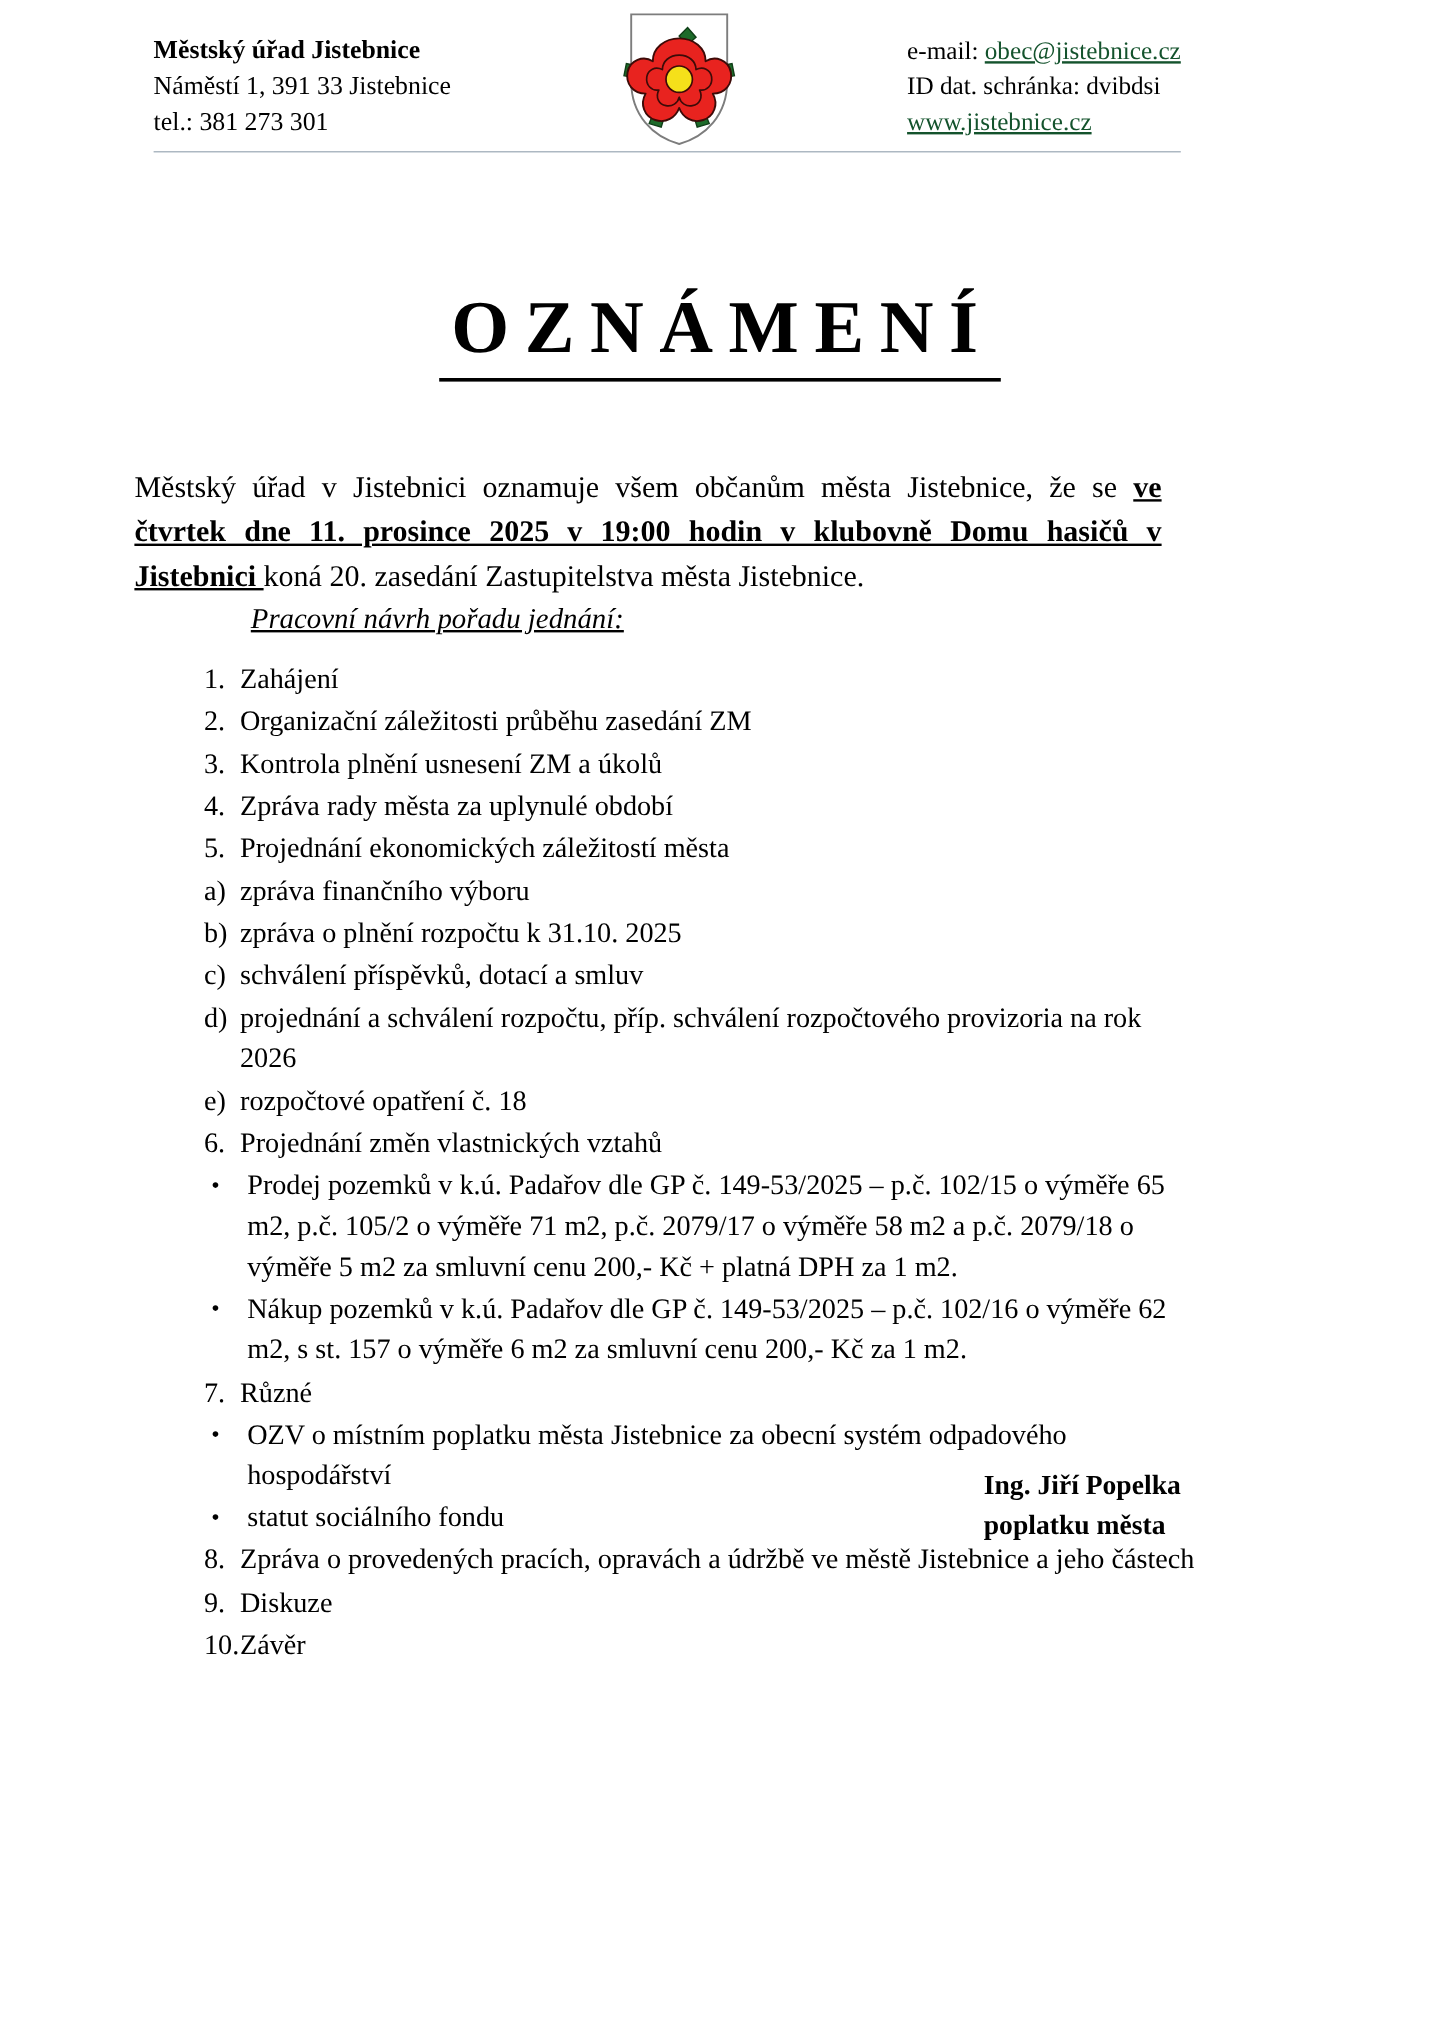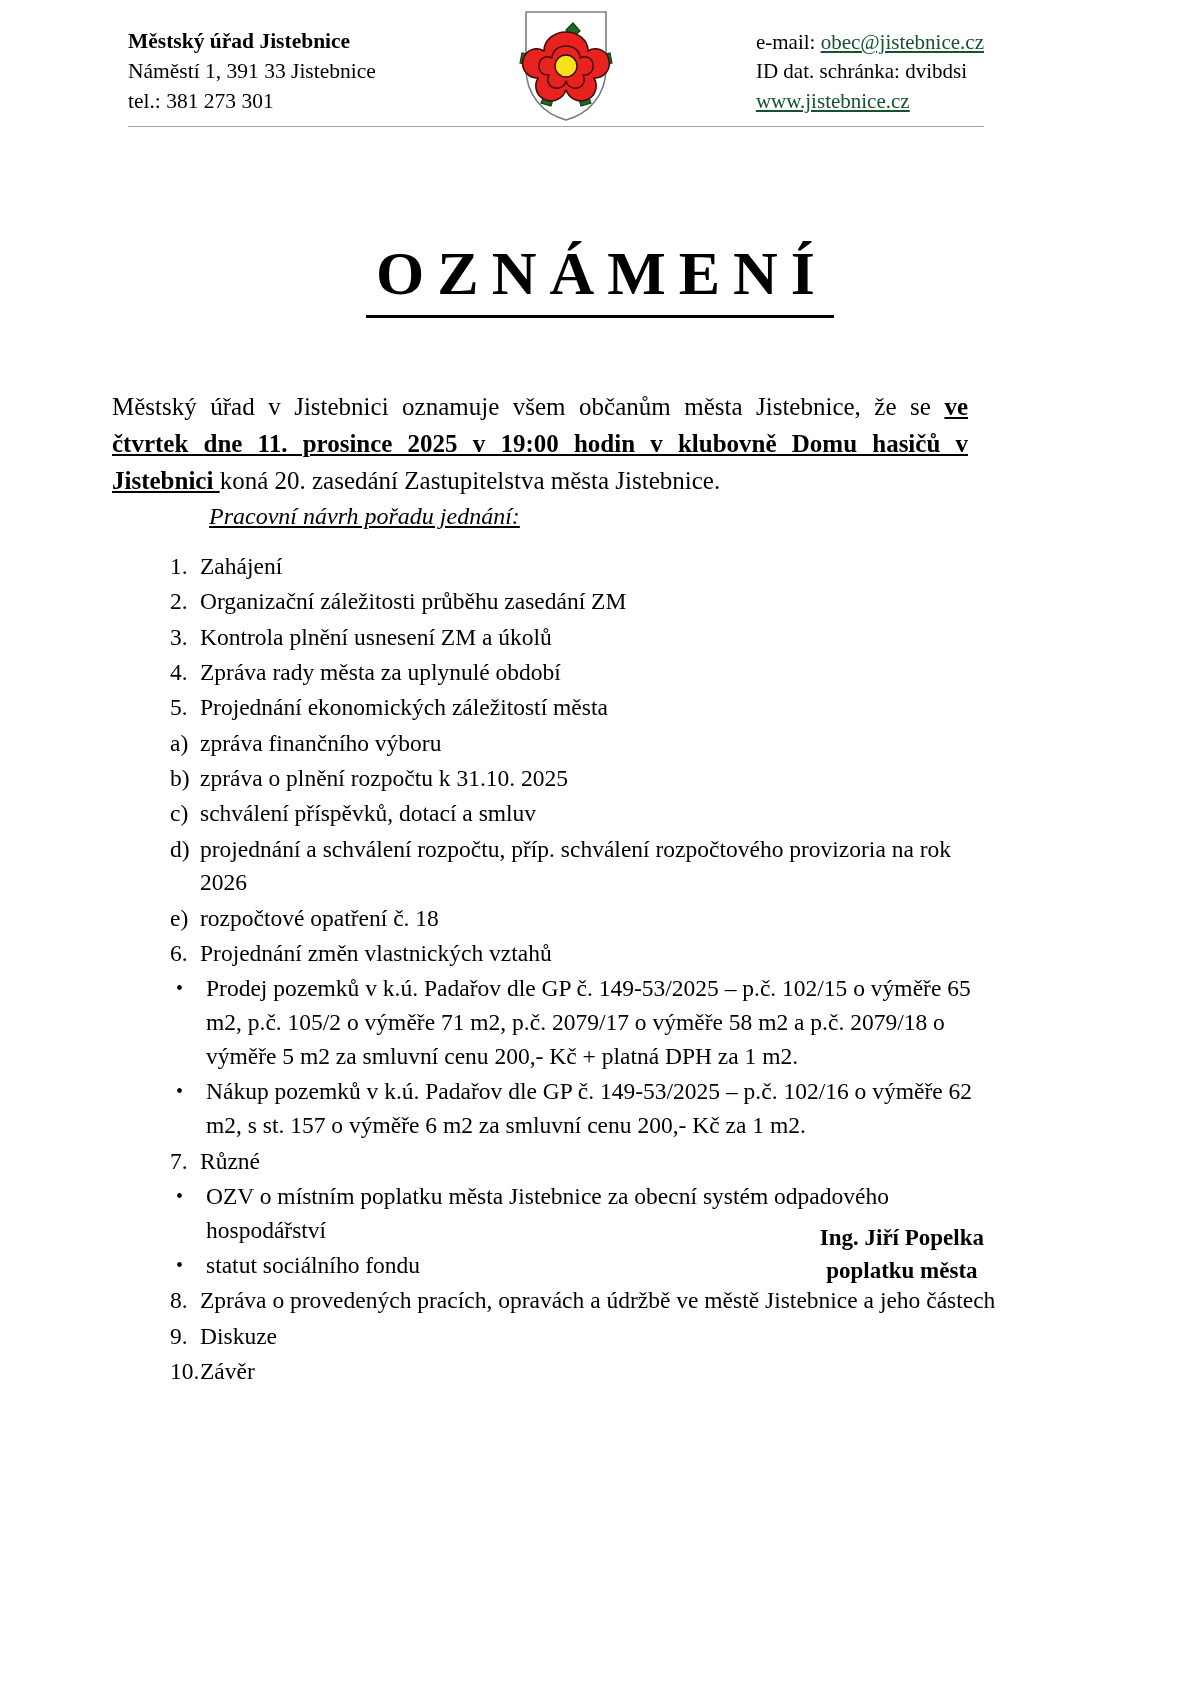--- a/index.html
+++ b/index.html
@@ -137,21 +137,21 @@
   .marker.bullet { width: 30px; padding-left: 48px; font-size: 20px; line-height: 1.65; }
   .li .txt {
     flex: 1 1 auto;
   }
 
   
   .signature {
     position: absolute;
     right: 216px;
     top: 1222px;
-    text-align: center;
+    text-align: left;
     font-size: 23px;
     font-weight: bold;
     line-height: 1.42;
   }
 
   
   .footer {
     position: absolute;
     left: 128px;
     top: 1432px;

